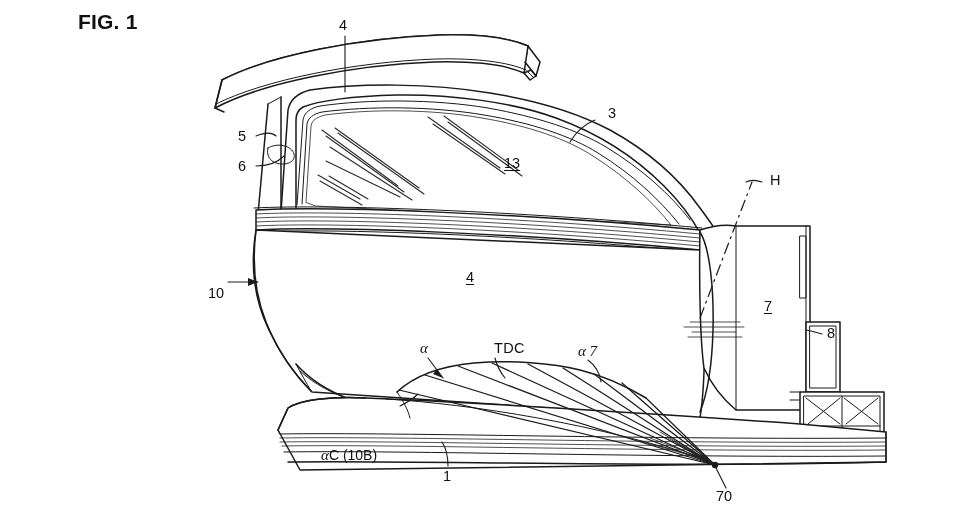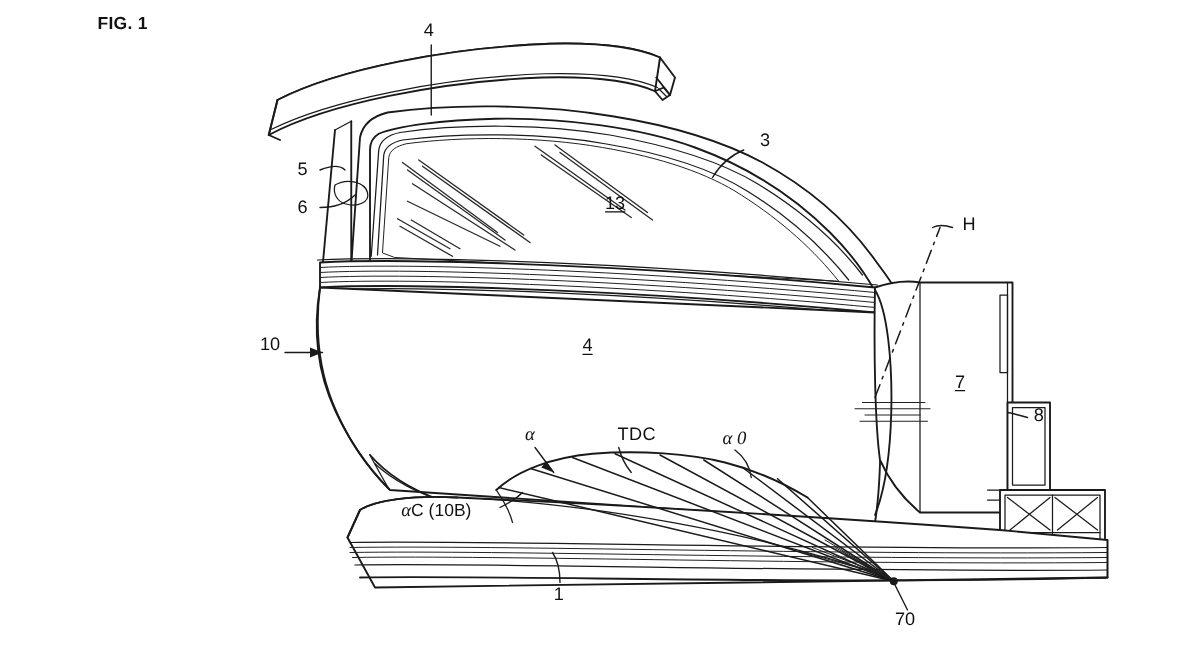--- a/index.html
+++ b/index.html
@@ -21,21 +21,21 @@
     width: 960px;
     height: 520px;
     background: #ffffff;
   }
   #fig-title {
     position: absolute;
     left: 78px;
     top: 10px;
     font-family: "Liberation Sans", sans-serif;
     font-weight: bold;
-    font-size: 14px;
+    font-size: 21px;
     letter-spacing: 0.2px;
     color: #111111;
     white-space: pre;
   }
   svg.drawing {
     position: absolute;
     left: 0; top: 0;
     width: 960px;
     height: 520px;
     display: block;
@@ -55,21 +55,21 @@
     position: absolute;
     font-family: "Liberation Sans", sans-serif;
     font-size: 14px;
     color: #111111;
     white-space: pre;
     line-height: 1;
   }
   .lbl-num  { font-size: 14.5px; }
   .lbl-u    { text-decoration: underline; text-underline-offset: 2px; }
   .lbl-gk   { font-family: "Liberation Serif", serif; font-style: italic; font-size: 15px; }
-  .lbl-mix  { font-size: 14px; }
+  .lbl-mix  { font-size: 14px; margin-top: 47px; }
   .lbl-mix i { font-family: "Liberation Serif", serif; font-style: italic; font-size: 15px; }
   .lbl-cap  { font-size: 14.5px; letter-spacing: 0.3px; }
 </style>
 </head>
 <body>
 
 <div id="figure-root">
 
   <div id="fig-title">FIG. 1</div>
 
@@ -304,37 +304,37 @@
   </svg>
 
   <div class="lbl lbl-num" style="left:339px; top:18px;">4</div>
 
   <div class="lbl lbl-num" style="left:608px; top:106px;">3</div>
 
   <div class="lbl lbl-num" style="left:238px; top:129px;">5</div>
 
   <div class="lbl lbl-num" style="left:238px; top:159px;">6</div>
 
-  <div class="lbl lbl-num lbl-u" style="left:484px; top:156px;">13</div>
+  <div class="lbl lbl-num lbl-u" style="left:504px; top:156px;">13</div>
 
   <div class="lbl lbl-num lbl-u" style="left:466px; top:270px;">4</div>
 
-  <div class="lbl lbl-num" style="left:208px; top:269px;">10</div>
+  <div class="lbl lbl-num" style="left:208px; top:286px;">10</div>
 
   <div class="lbl lbl-num lbl-u" style="left:764px; top:299px;">7</div>
 
   <div class="lbl lbl-num" style="left:827px; top:326px;">8</div>
 
   <div class="lbl lbl-num" style="left:443px; top:469px;">1</div>
 
   <div class="lbl lbl-num" style="left:716px; top:489px;">70</div>
 
   <div class="lbl lbl-cap" style="left:770px; top:173px;">H</div>
 
   <div class="lbl lbl-gk" style="left:420px; top:341px;">α</div>
 
   <div class="lbl lbl-cap" style="left:494px; top:341px;">TDC</div>
 
-  <div class="lbl lbl-gk" style="left:578px; top:344px;">α 0</div>
+  <div class="lbl lbl-gk" style="left:578px; top:344px;">α 7</div>
 
   <div class="lbl lbl-mix" style="left:321px; top:401px;"><i>α</i><span>C (10B)</span></div>
 
 </div>
 
 </body></html>

